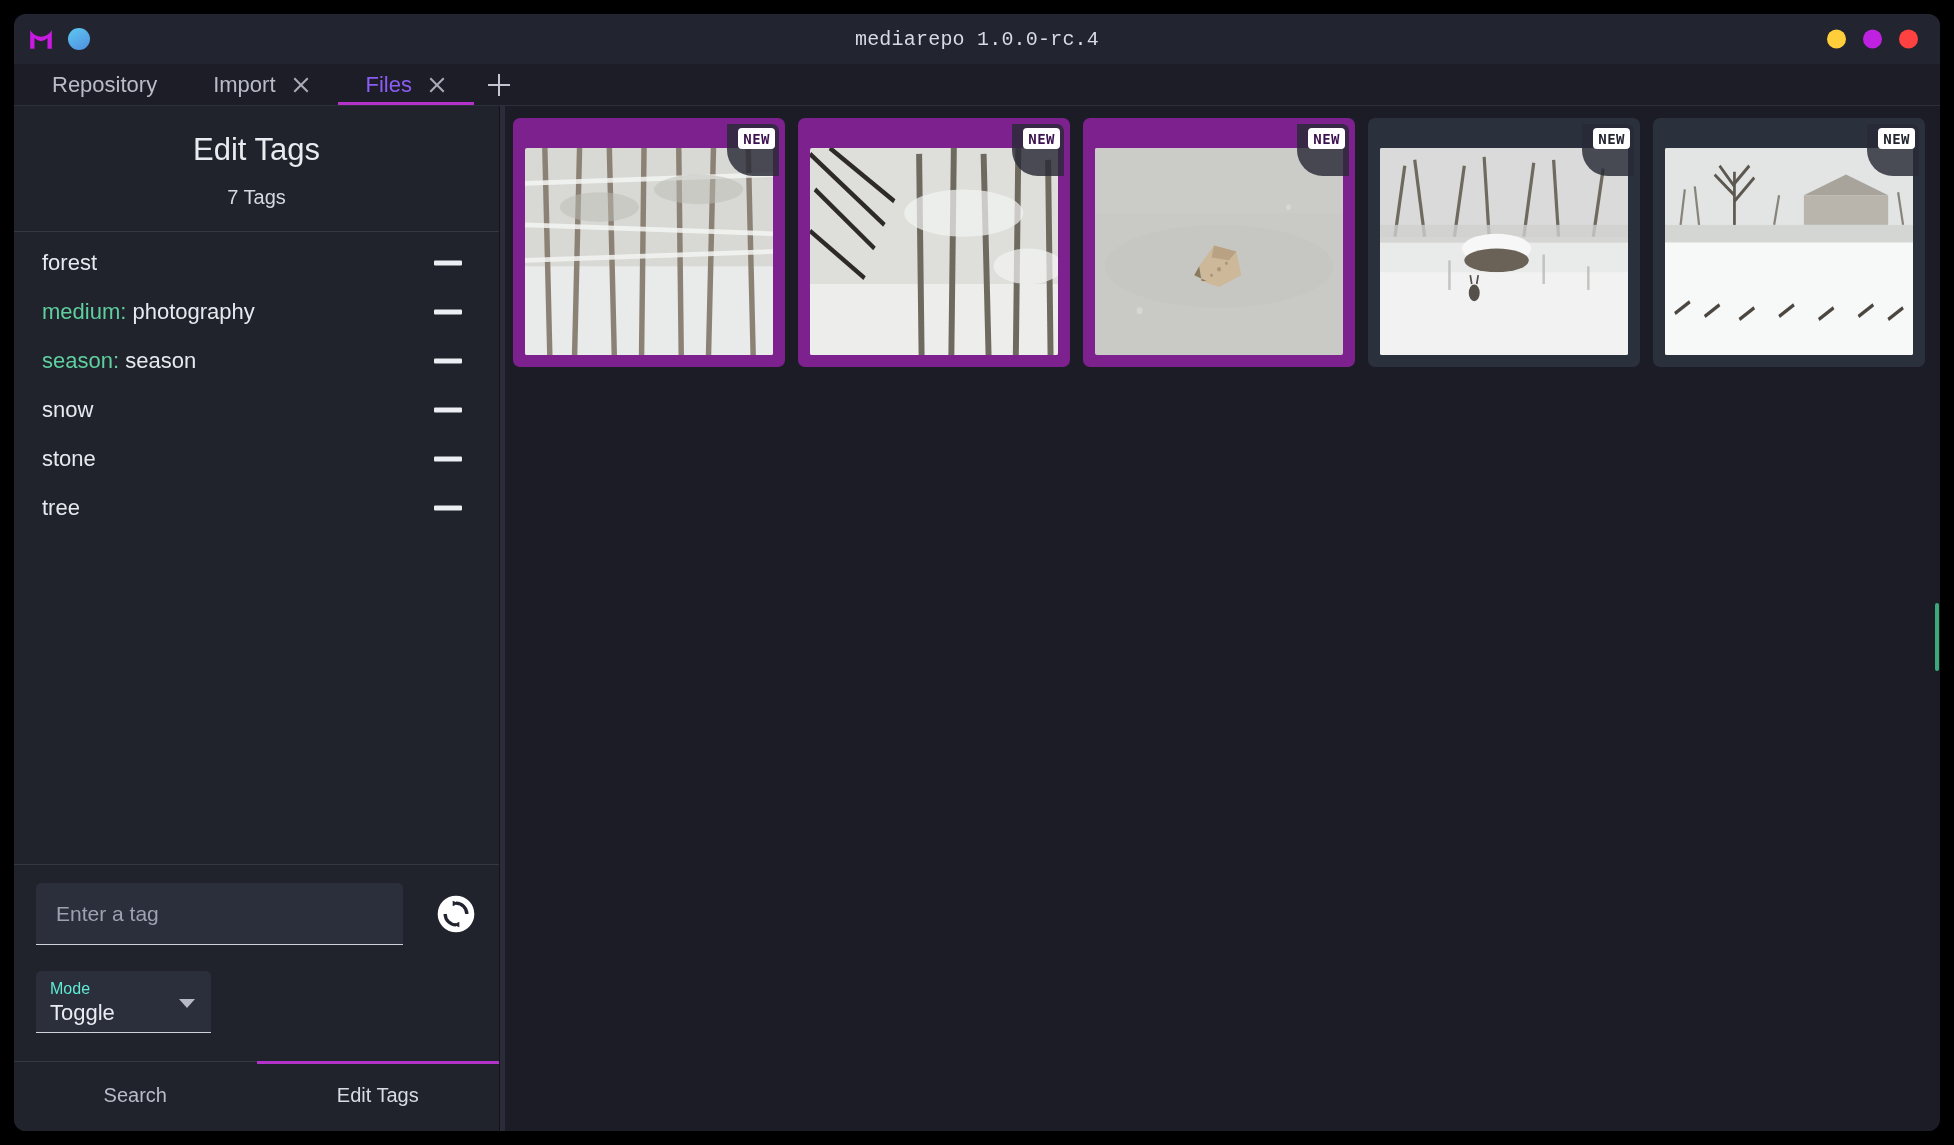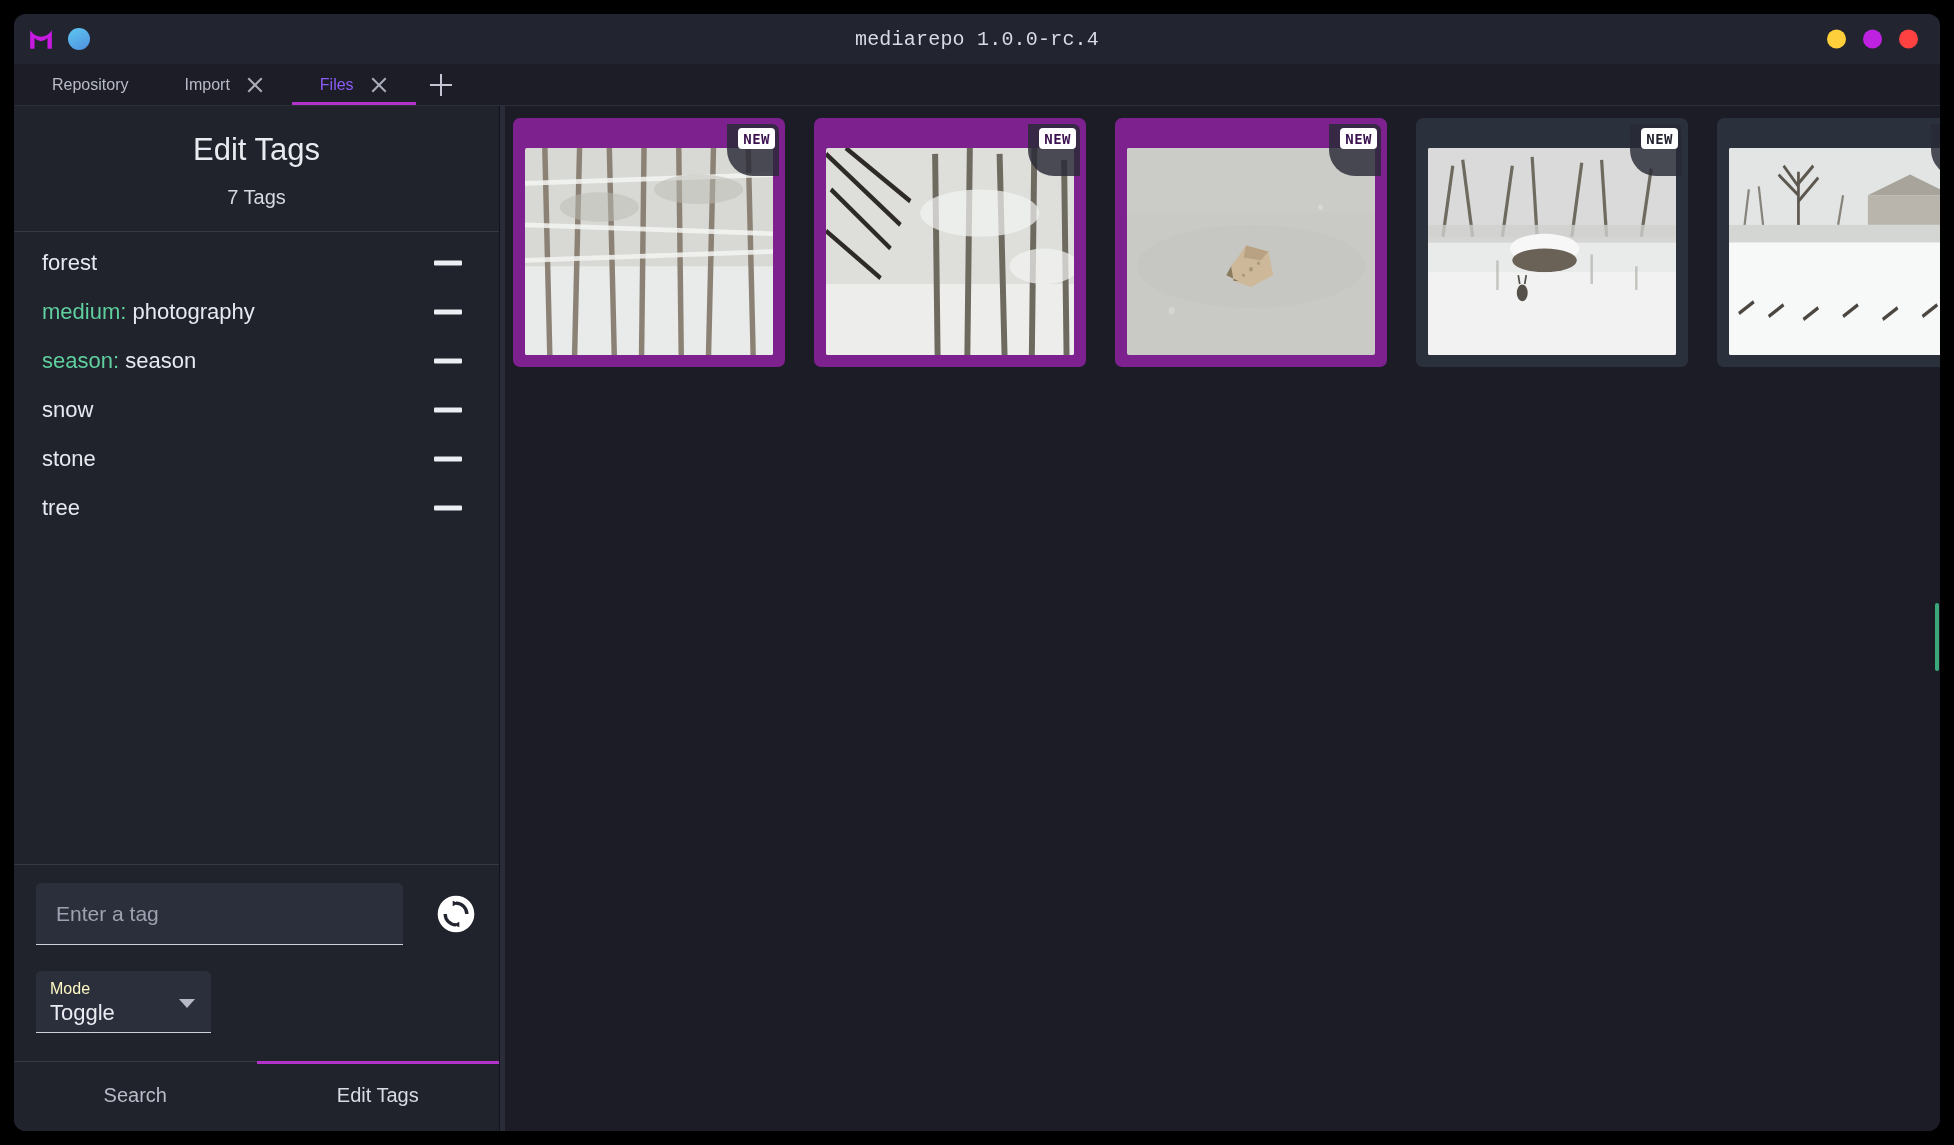--- a/index.html
+++ b/index.html
@@ -53,21 +53,21 @@
     height: 42px;
     background: #1c1d26;
     display: flex; align-items: stretch;
     border-bottom: 1px solid #2c2e3a;
     flex: 0 0 42px;
     padding-left: 10px;
   }
   .tab {
     display: flex; align-items: center; gap: 16px;
     padding: 0 28px;
-    color: #b9bcc8; font-size: 16px;
+    color: #b9bcc8; font-size: 22px;
     position: relative;
     cursor: pointer;
   }
   .tab.active { color: #8b5cf6; }
   .tab.active::after {
     content:""; position: absolute; left: 0; right: 0; bottom: 0;
     height: 3px; background: #b332c9;
   }
   .tab .close-x {
     width: 18px; height: 18px; position: relative; opacity: .85;
@@ -156,21 +156,21 @@
   .mode-select {
     margin: 26px 0 0 22px;
     width: 175px; height: 62px;
     background: #2b2f3c;
     border-bottom: 1px solid #cfd2db;
     border-radius: 5px 5px 0 0;
     padding: 9px 14px 0 14px;
     position: relative;
     cursor: pointer;
   }
-  .mode-label { color: #fef9c3; font-size: 16px; }
+  .mode-label { color: #5eead4; font-size: 16px; }
   .mode-value { color: #eaecf2; font-size: 22px; margin-top: 2px; }
   .caret {
     position: absolute; right: 16px; top: 28px;
     width: 0; height: 0;
     border-left: 8px solid transparent;
     border-right: 8px solid transparent;
     border-top: 9px solid #b7bac6;
   }
   .side-tabs {
     display: flex; border-top: 1px solid #343744;
@@ -193,21 +193,21 @@
   .splitter {
     width: 5px; flex: 0 0 5px; background: #2a2d39; cursor: col-resize;
     position: relative;
   }
   
   .content {
     flex: 1 1 auto; background: #1b1c25; position: relative;
     min-width: 0; overflow: hidden;
   }
   .grid {
-    display: flex; gap: 29px;
+    display: flex; gap: 13px;
     padding: 12px 10px 0 8px;
   }
   .card {
     width: 272px; height: 249px;
     border-radius: 7px;
     position: relative;
     padding: 30px 12px 12px;
     cursor: pointer;
     background: #2b303d;
     flex: 0 0 272px;

